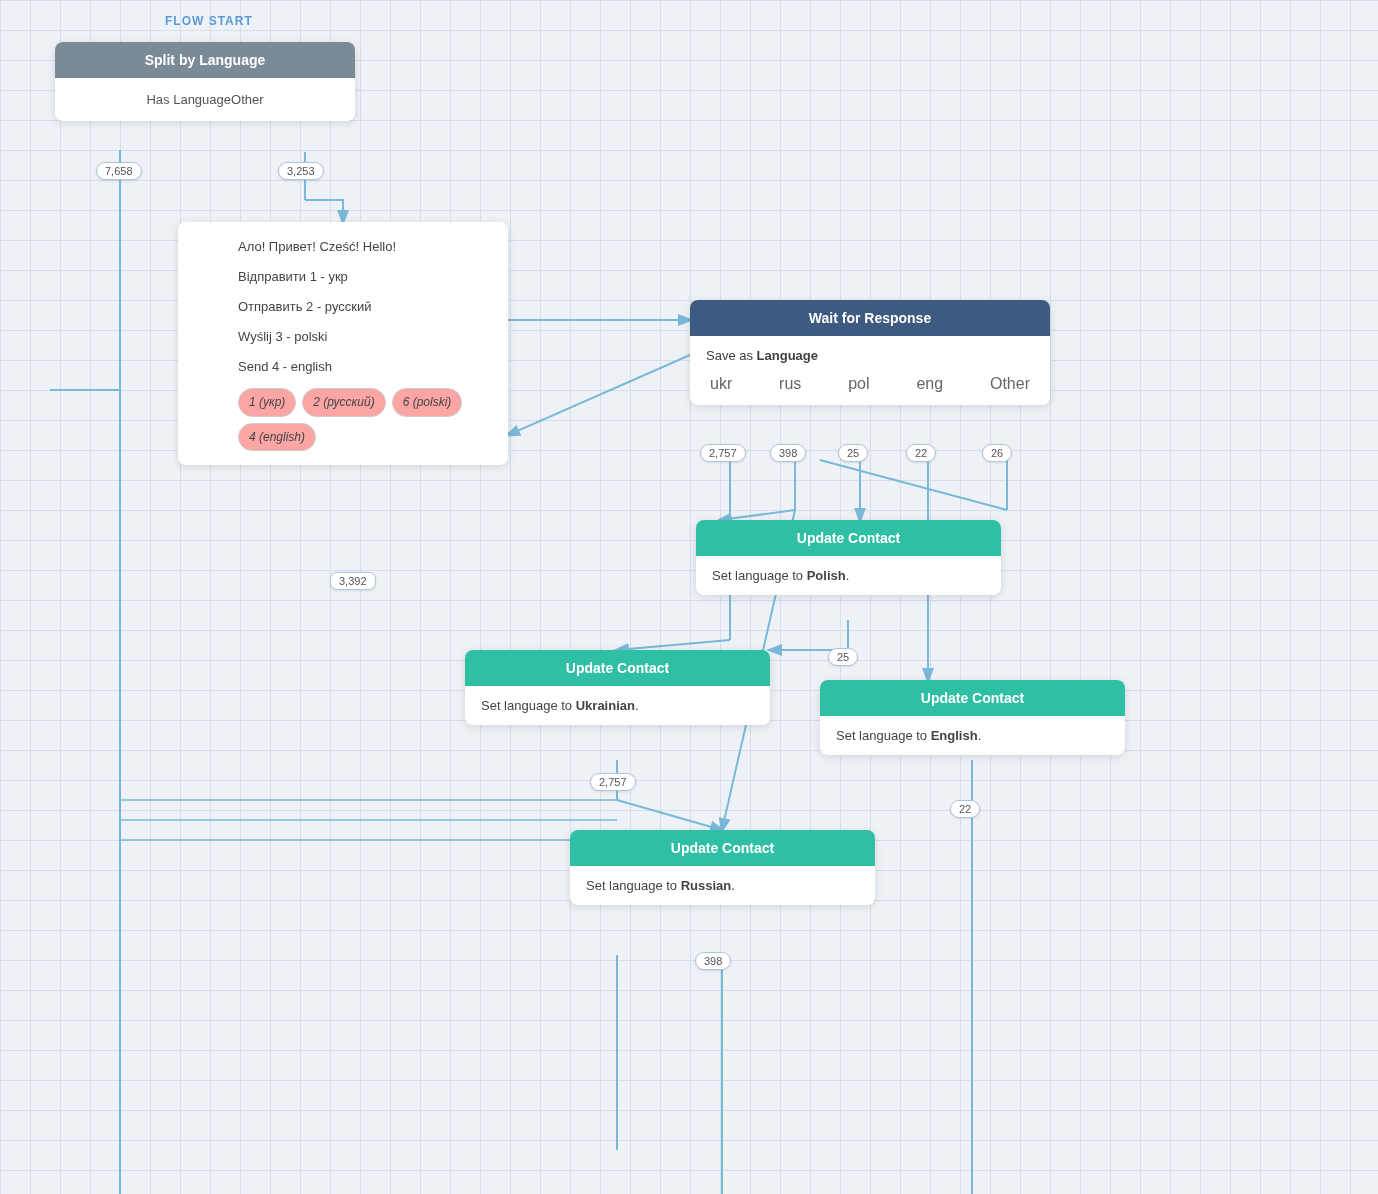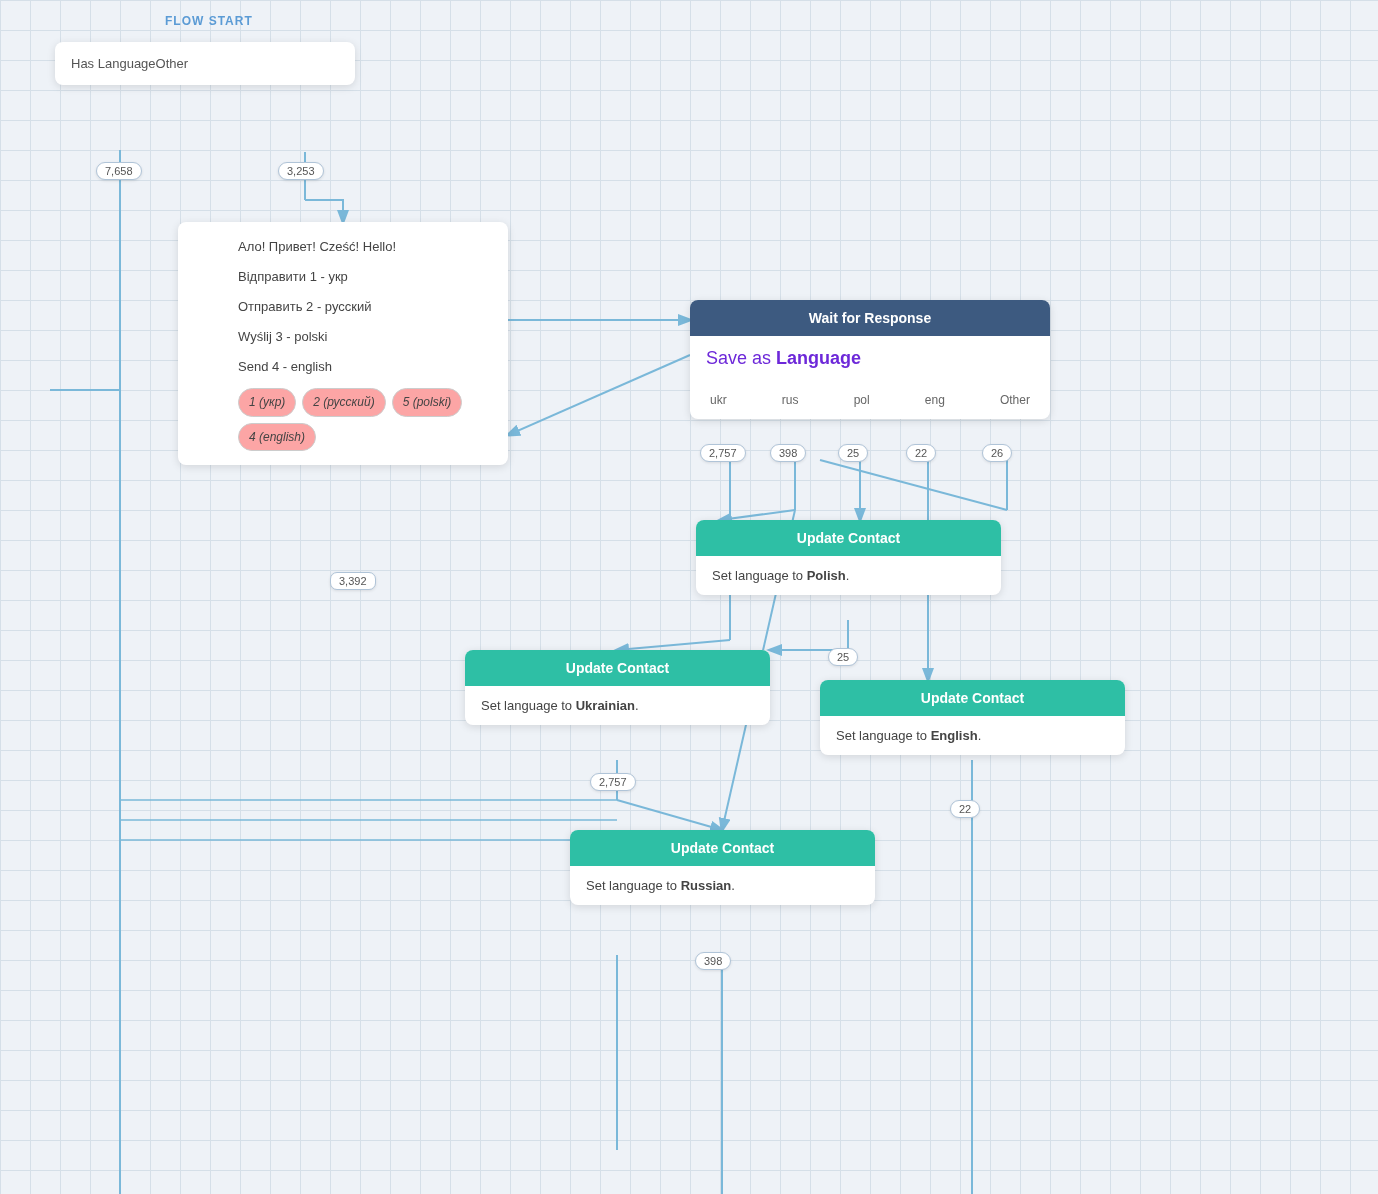--- a/index.html
+++ b/index.html
@@ -58,21 +58,21 @@
     .split-node {
       left: 55px;
       top: 42px;
       width: 300px;
     }
     .split-node .node-header {
       background: #7a8a96;
     }
     .split-node .node-body {
       display: flex;
-      justify-content: flex-start;
+      justify-content: center;
       padding: 14px 16px;
     }
     .split-label {
       font-size: 13px;
       color: #555;
     }
 
     
     .flow-start-label {
       position: absolute;
@@ -125,31 +125,31 @@
       top: 300px;
       width: 360px;
     }
     .wait-node .node-header {
       background: #3d5a80;
     }
     .wait-node .node-body {
       padding: 12px 16px;
     }
     .wait-node .save-as {
-      font-size: 18px;
-      color: #6d28d9;
-      margin-bottom: 24px;
+      font-size: 13px;
+      color: #404040;
+      margin-bottom: 12px;
     }
     .wait-node .save-as strong {
       font-weight: 700;
     }
     .response-cols {
       display: flex;
       justify-content: space-between;
-      font-size: 12px;
+      font-size: 16px;
       color: #666;
       padding: 0 4px;
       gap: 12px;
     }
 
     
     .update-contact-node .node-header {
       background: #2ebfa5;
     }
     .update-contact-node .node-body {
@@ -256,41 +256,42 @@
     <defs>
       <marker id="arrow" markerWidth="8" markerHeight="8" refX="6" refY="3" orient="auto">
         <path d="M0,0 L0,6 L8,3 z" fill="#7ab8d9"></path>
       </marker>
     </defs>
   </svg>
 
   <div class="flow-start-label">FLOW START</div>
 
   <div class="node split-node">
+    <div class="node-header">Split by Language</div>
     <div class="node-body">
       <span class="split-label">Has Language</span>
       <span class="split-label">Other</span>
     </div>
   </div>
 
   <div class="badge" style="left: 96px; top: 162px;">7,658</div>
 
   <div class="badge" style="left: 278px; top: 162px;">3,253</div>
 
   <div class="node send-message-node">
     <div class="node-body">
       <p>Ало! Привет! Cześć! Hello!</p>
       <p>Відправити 1 - укр</p>
       <p>Отправить 2 - русский</p>
       <p>Wyślij 3 - polski</p>
       <p>Send 4 - english</p>
       <div class="tag-row">
         <span class="tag">1 (укр)</span>
         <span class="tag">2 (русский)</span>
-        <span class="tag">5 (polski)</span>
+        <span class="tag">6 (polski)</span>
         <span class="tag">4 (english)</span>
       </div>
     </div>
   </div>
 
   <div class="badge" style="left: 330px; top: 572px; border-radius: 7px;">3,392</div>
 
   <div class="node wait-node">
     <div class="node-header">Wait for Response</div>
     <div class="node-body">

